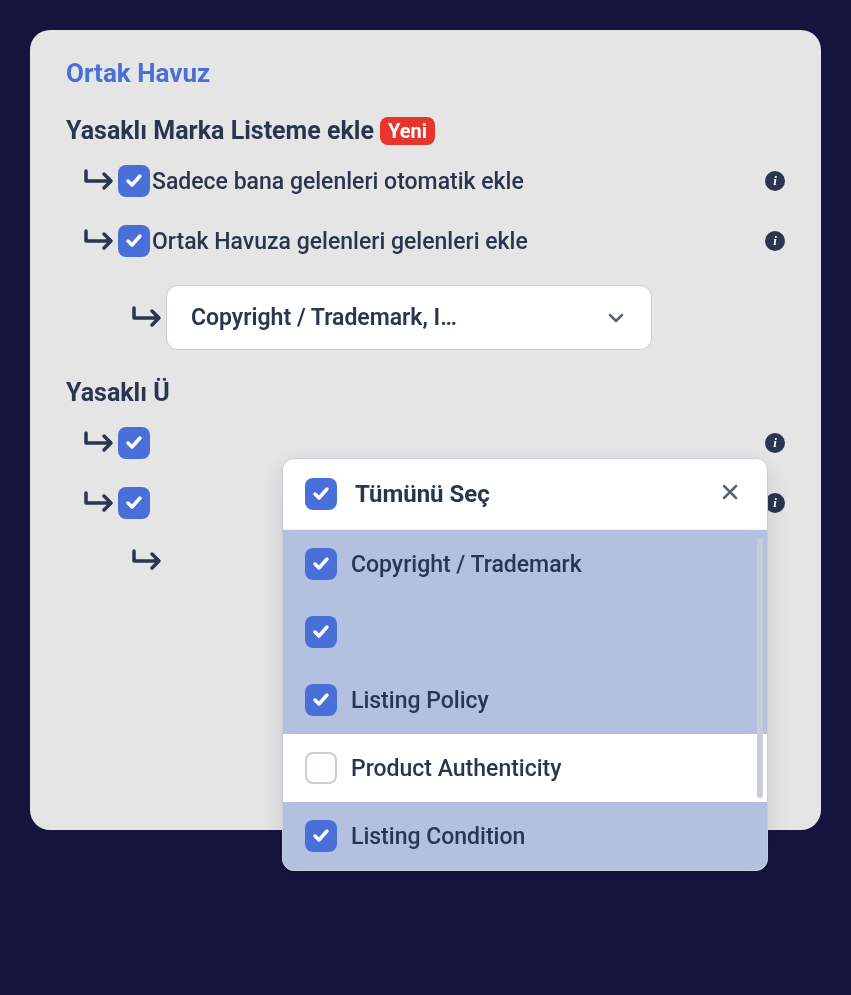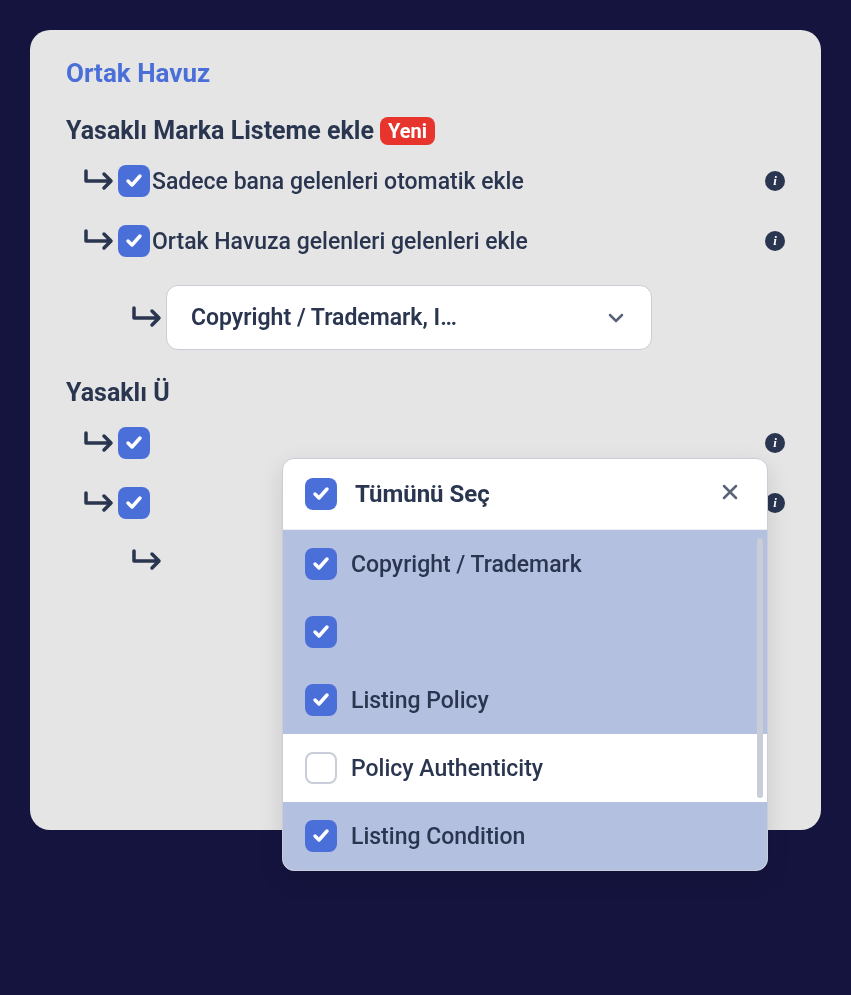--- a/index.html
+++ b/index.html
@@ -308,21 +308,21 @@
         <div class="checkbox checked">
           <svg class="check-mark" width="20" height="20" viewBox="0 0 20 20" fill="none" stroke="currentColor" stroke-width="3.5" stroke-linecap="round" stroke-linejoin="round">
               <path d="M4 10 L8 14 L16 5"></path>
             </svg>
         </div>
         <span class="dropdown-item-label">Listing Policy</span>
       </div>
 
       <div class="dropdown-item">
         <div class="checkbox unchecked"></div>
-        <span class="dropdown-item-label">Policy Authenticity</span>
+        <span class="dropdown-item-label">Product Authenticity</span>
       </div>
 
       <div class="dropdown-item selected">
         <div class="checkbox checked">
           <svg class="check-mark" width="20" height="20" viewBox="0 0 20 20" fill="none" stroke="currentColor" stroke-width="3.5" stroke-linecap="round" stroke-linejoin="round">
               <path d="M4 10 L8 14 L16 5"></path>
             </svg>
         </div>
         <span class="dropdown-item-label">Listing Condition</span>
       </div>

